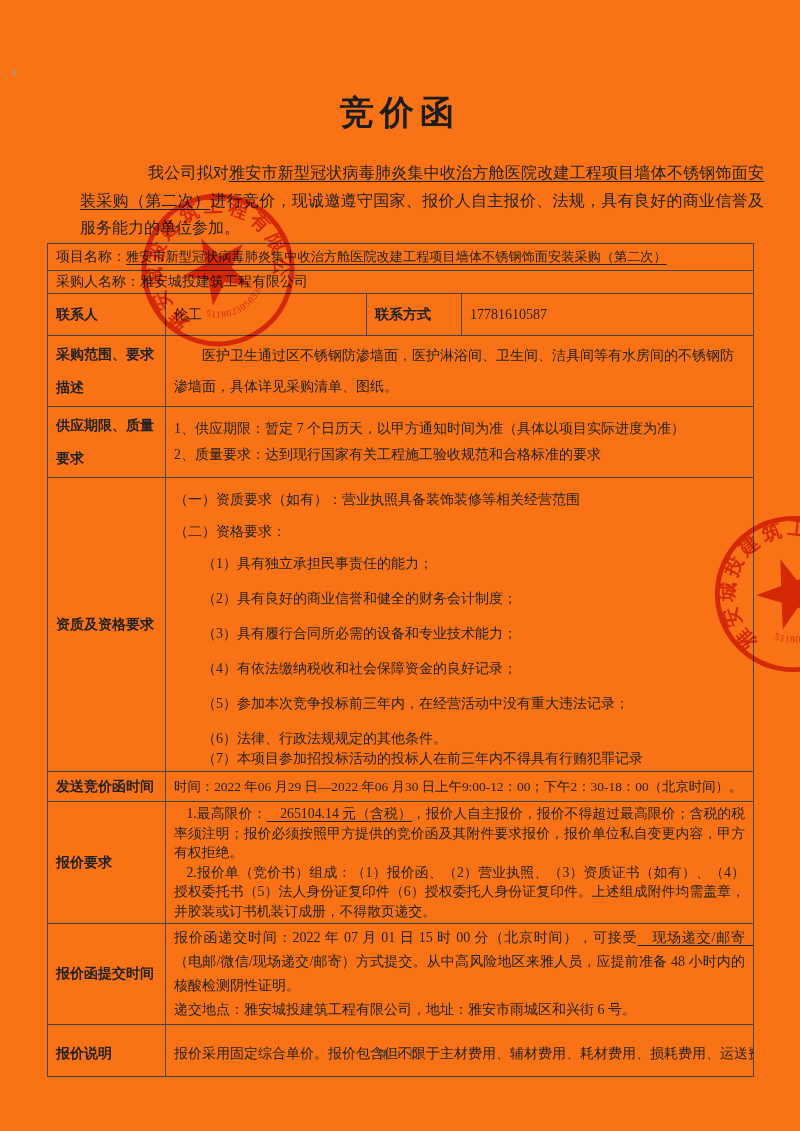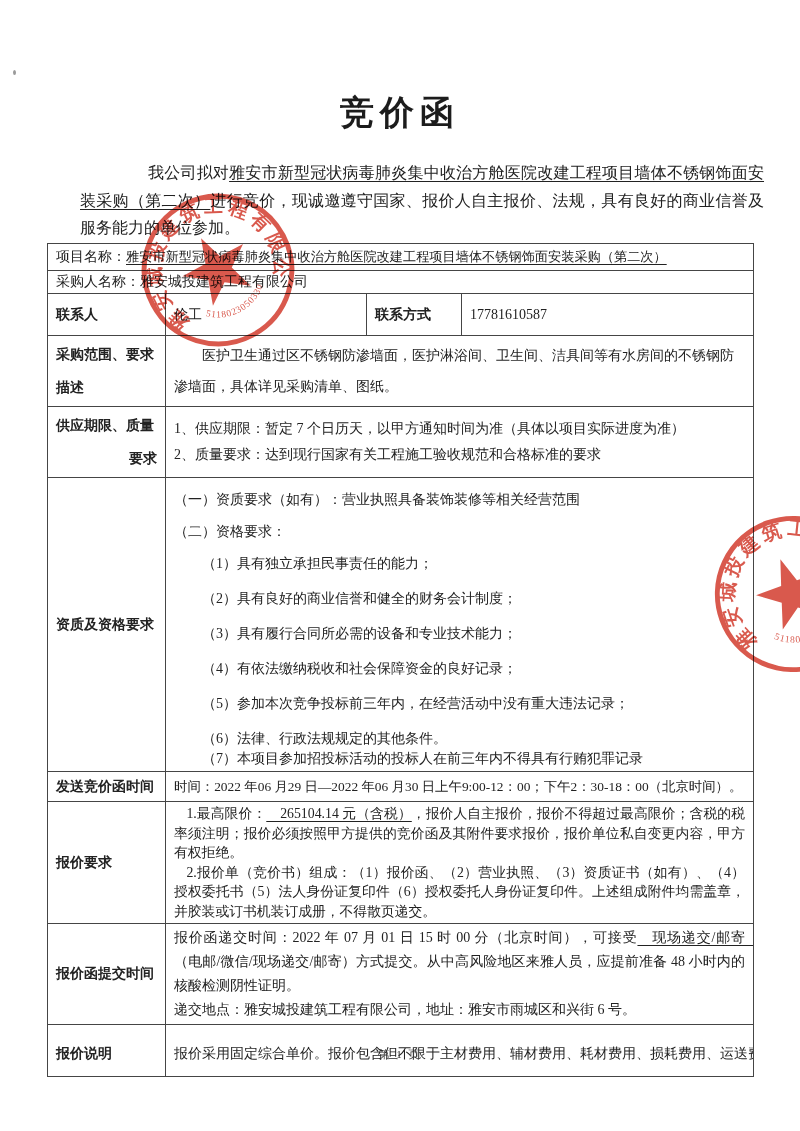--- a/index.html
+++ b/index.html
@@ -1,20 +1,20 @@
 <!DOCTYPE html>
 <html><head>
 <meta charset="utf-8">
 <style>
   html,body{margin:0;padding:0;background:#888;}
   .page{
     position:relative;
     width:800px;height:1131px;
     margin:0 auto;
-    background:#ffffff;
+    background:#f97316;
     overflow:hidden;
     font-family:"Liberation Serif","DejaVu Serif",serif;
     color:#222;
   }
   .doc-title{
     position:absolute;top:90px;left:0;width:100%;
     text-align:center;
     font-size:34px;font-weight:bold;
     letter-spacing:6px;
     color:#1c1c1c;
@@ -46,21 +46,21 @@
     font-size:14px;
     padding-left:7px;padding-right:4px;
   }
   .nowrap{white-space:nowrap;}
   .r1{height:27px;} .r2{height:17px;} .r3{height:42px;}
   .r4{height:64px;} .r5{height:61px;} .r6{height:282px;}
   .r7{height:30px;} .r8{height:118px;} .r9{height:98px;} .r10{height:52px;}
   .cell-top{vertical-align:top;}
   .scope-text{margin:0;text-indent:2em;line-height:31px;font-size:14px;}
   .supply-line{line-height:26px;}
-  .lbl2-center{text-align:right;}
+  .lbl2-center{text-align:left;}
   .lbl-2line{line-height:33px;}
   .q-item{line-height:20px;margin:0 0 12px 0;}
   .q-sub{margin-left:2em;margin-bottom:15px;}
   .q-tight{margin-bottom:0;}
   .quote-p{margin:0;text-indent:0.9em;line-height:19.5px;font-size:13.8px;text-align:justify;}
   .submit-p{margin:0;line-height:24px;font-size:14px;text-align:justify;}
   .small-line{font-size:13.4px;}
   .footer{
     position:absolute;top:1047px;left:0;width:100%;
     text-align:center;font-size:11px;color:#333;

